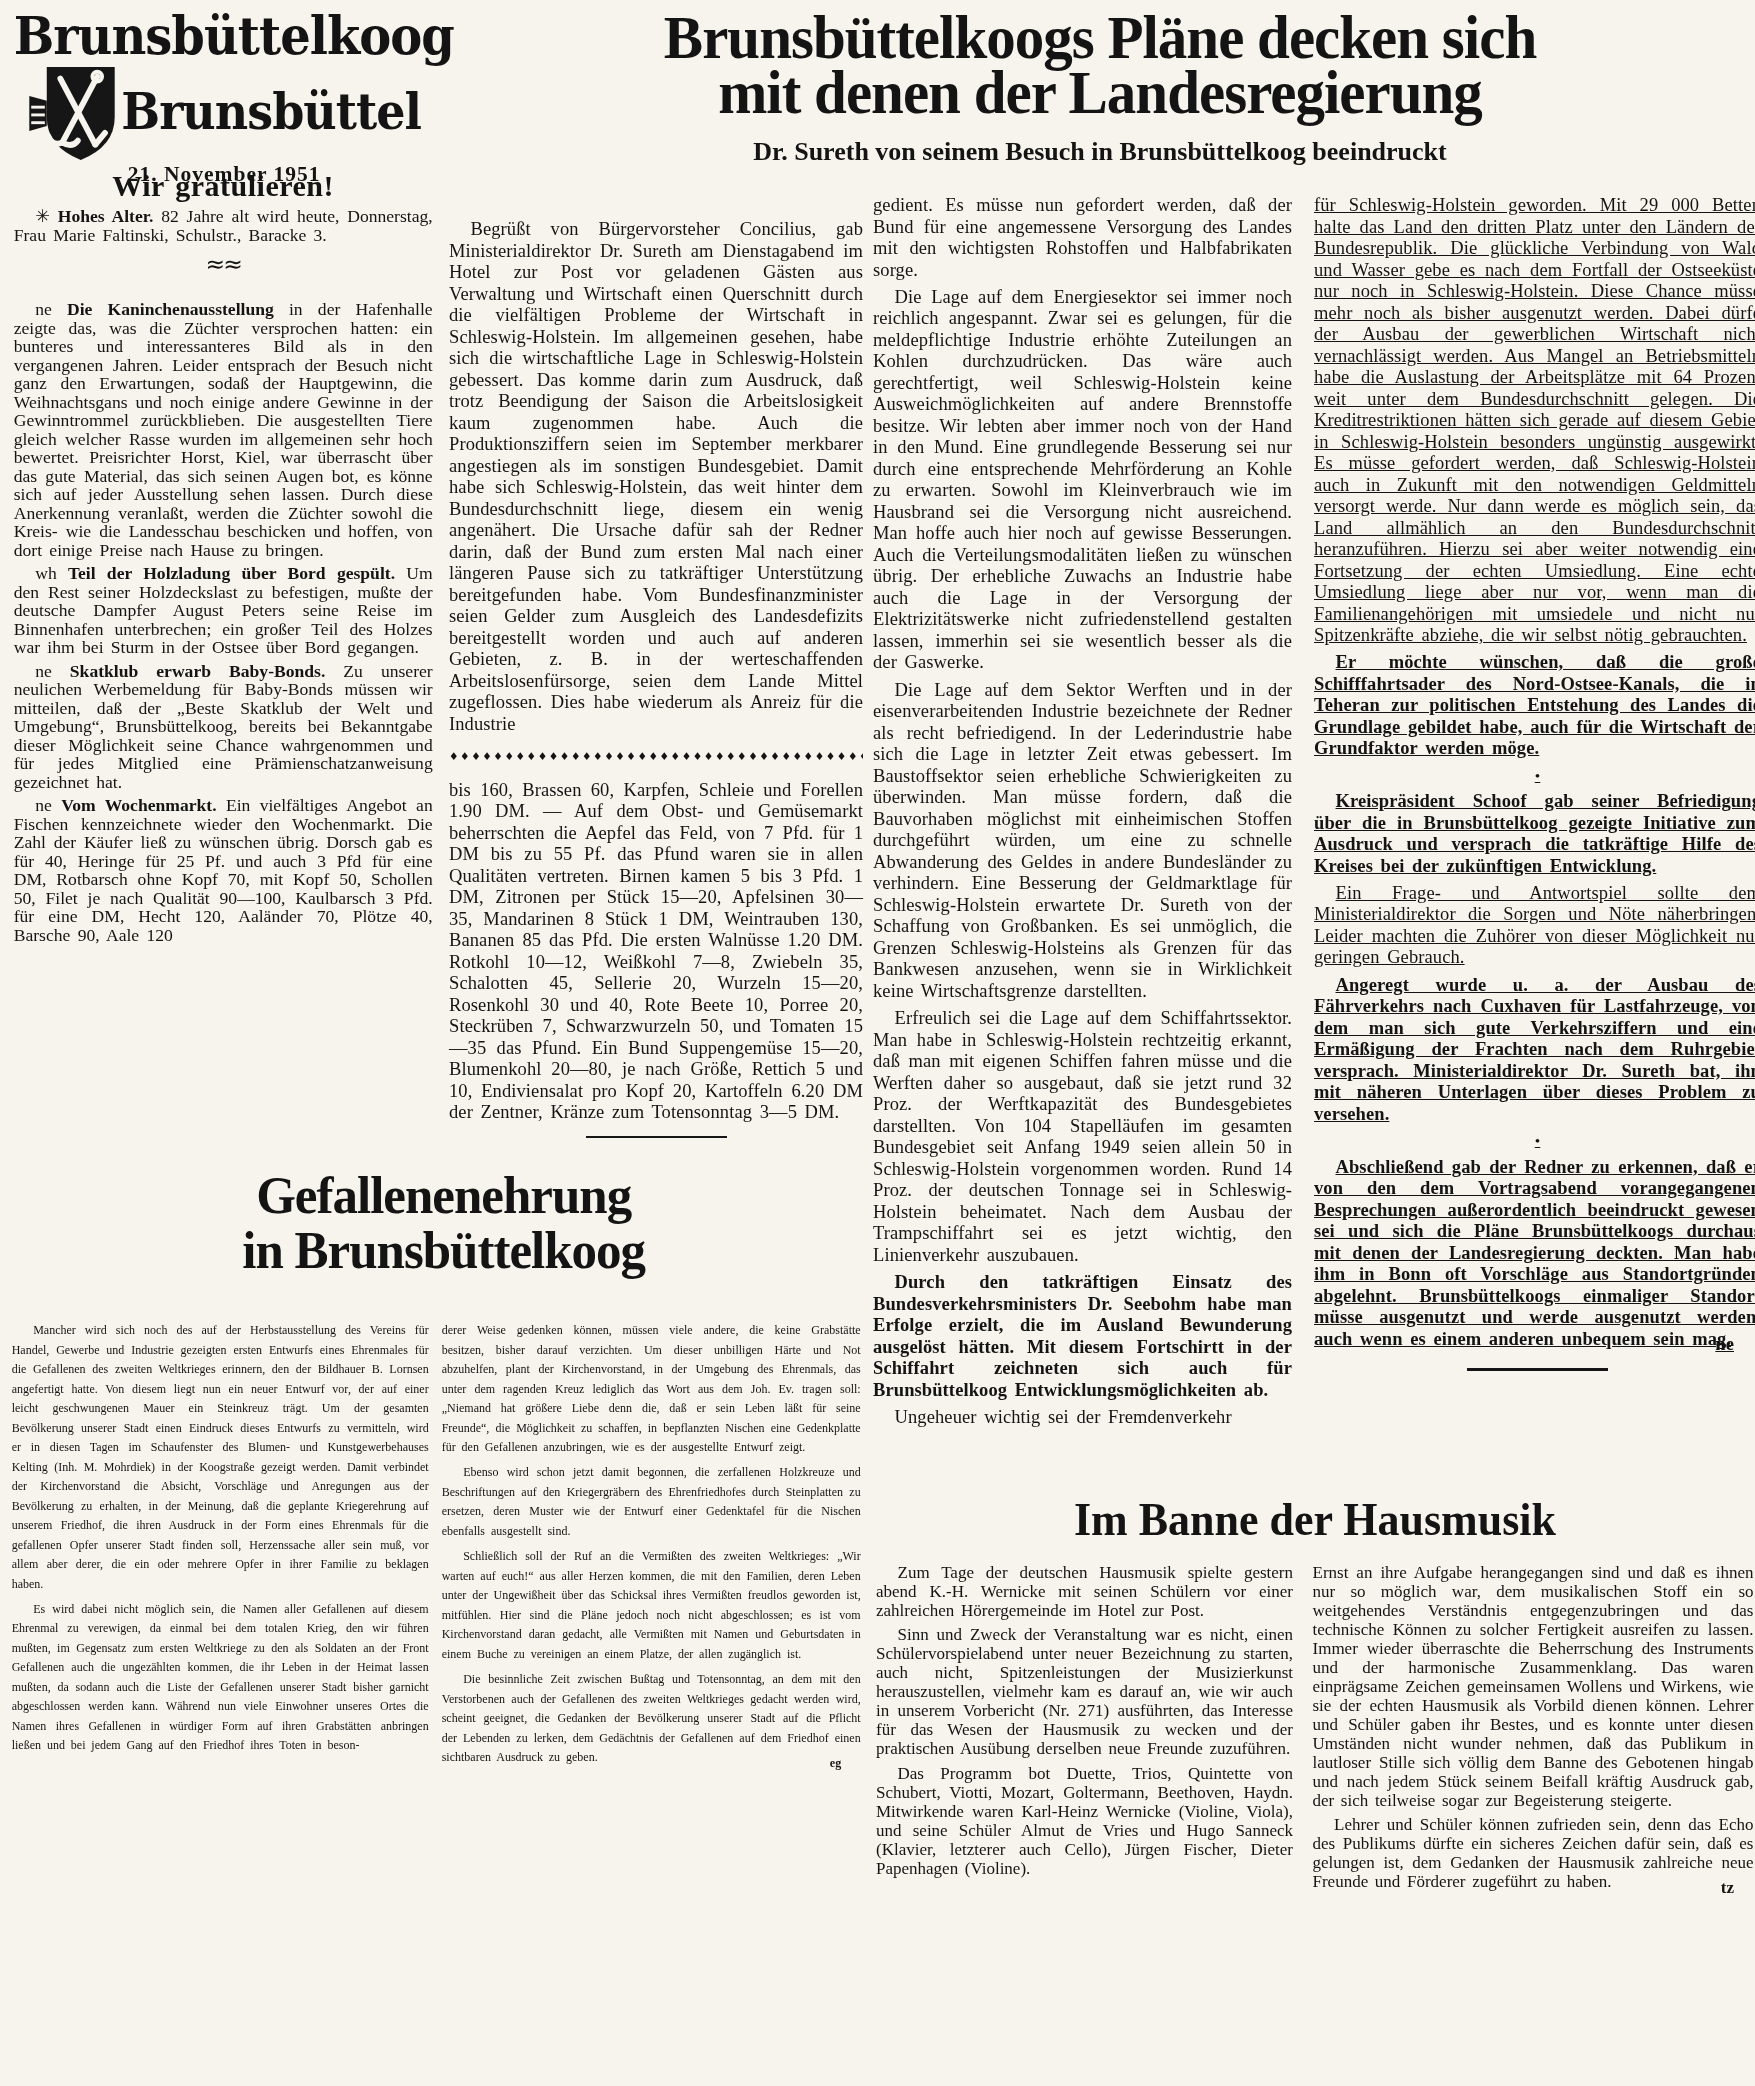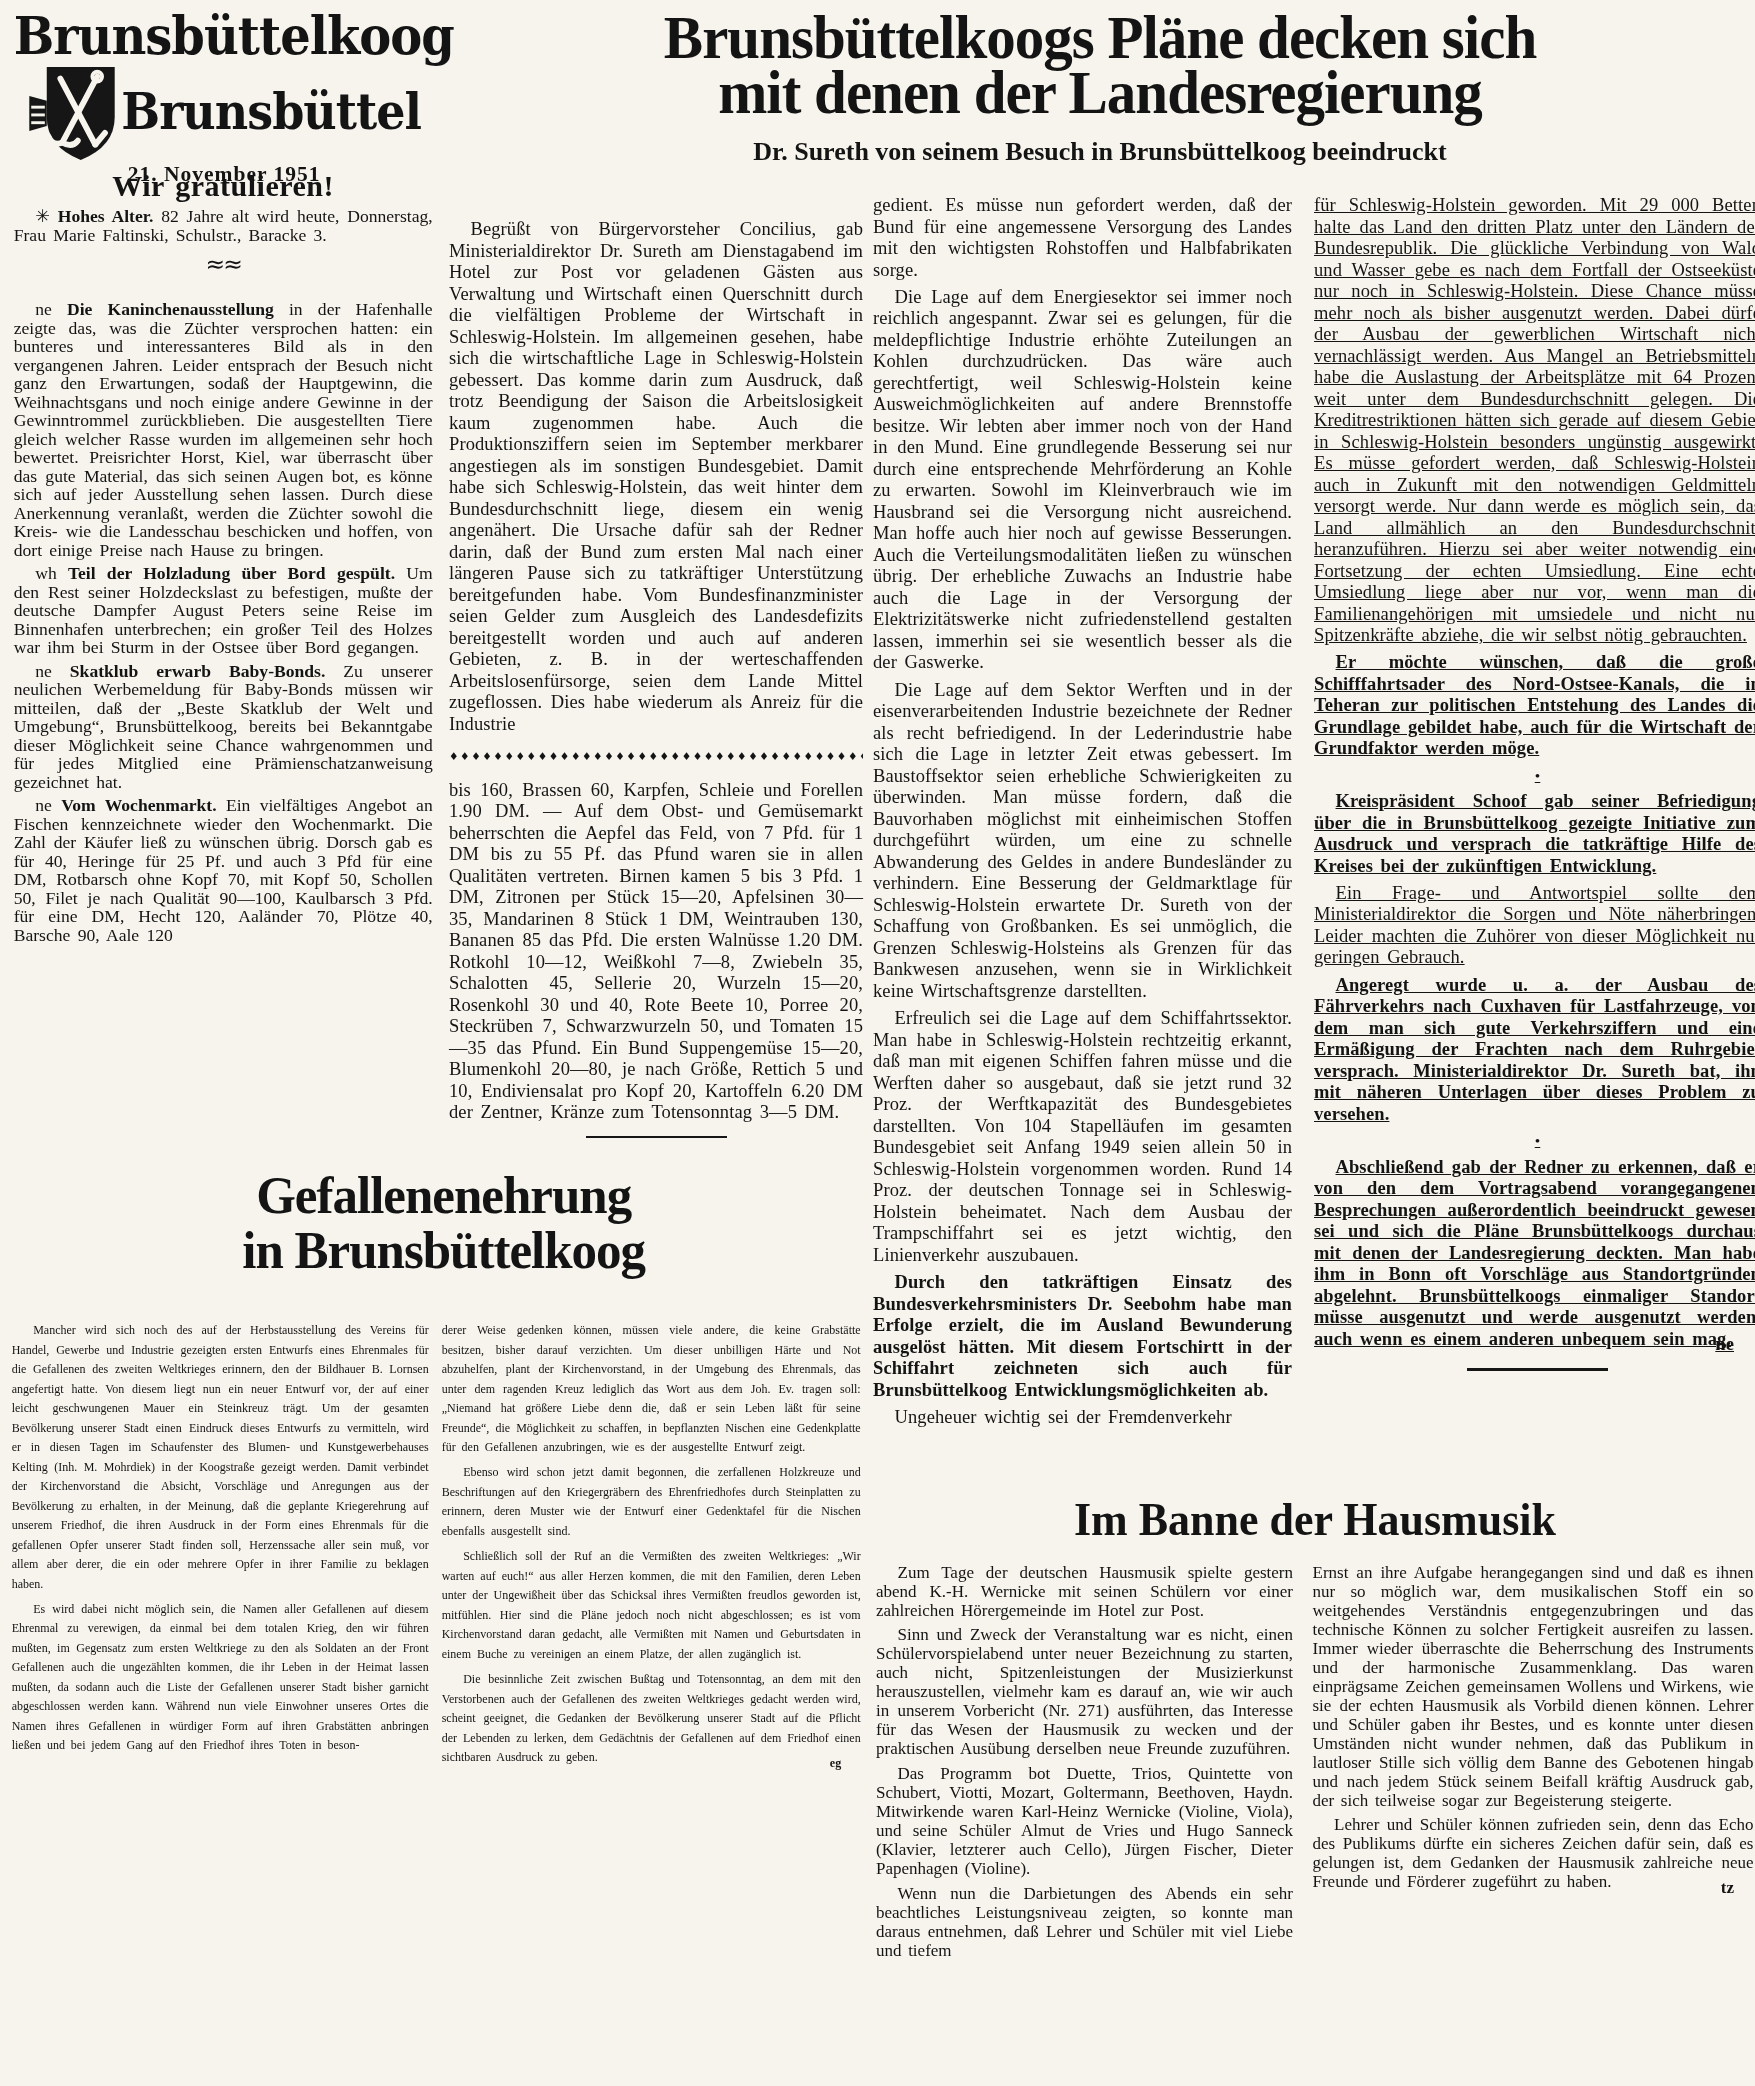--- a/index.html
+++ b/index.html
@@ -167,36 +167,35 @@
 <div class="abs" id="gefallenen">
   <div class="art-head">Gefallenenehrung</div>
   <div class="art-head">in Brunsbüttelkoog</div>
   <div class="two-col col">
     <div>
         <p>Mancher wird sich noch des auf der Herbstausstellung des Vereins für Handel, Gewerbe und Industrie gezeigten ersten Entwurfs eines Ehrenmales für die Gefallenen des zweiten Weltkrieges erinnern, den der Bildhauer B. Lornsen angefertigt hatte. Von diesem liegt nun ein neuer Entwurf vor, der auf einer leicht geschwungenen Mauer ein Steinkreuz trägt. Um der gesamten Bevölkerung unserer Stadt einen Eindruck dieses Entwurfs zu vermitteln, wird er in diesen Tagen im Schaufenster des Blumen- und Kunstgewerbehauses Kelting (Inh. M. Mohrdiek) in der Koogstraße gezeigt werden. Damit verbindet der Kirchenvorstand die Absicht, Vorschläge und Anregungen aus der Bevölkerung zu erhalten, in der Meinung, daß die geplante Kriegerehrung auf unserem Friedhof, die ihren Ausdruck in der Form eines Ehrenmals für die gefallenen Opfer unserer Stadt finden soll, Herzenssache aller sein muß, vor allem aber derer, die ein oder mehrere Opfer in ihrer Familie zu beklagen haben.</p>
         <p>Es wird dabei nicht möglich sein, die Namen aller Gefallenen auf diesem Ehrenmal zu verewigen, da einmal bei dem totalen Krieg, den wir führen mußten, im Gegensatz zum ersten Weltkriege zu den als Soldaten an der Front Gefallenen auch die ungezählten kommen, die ihr Leben in der Heimat lassen mußten, da sodann auch die Liste der Gefallenen unserer Stadt bisher garnicht abgeschlossen werden kann. Während nun viele Einwohner unseres Ortes die Namen ihres Gefallenen in würdiger Form auf ihren Grabstätten anbringen ließen und bei jedem Gang auf den Friedhof ihres Toten in beson-</p>
       </div>
     <div>
         <p class="ni">derer Weise gedenken können, müssen viele andere, die keine Grabstätte besitzen, bisher darauf verzichten. Um dieser unbilligen Härte und Not abzuhelfen, plant der Kirchenvorstand, in der Umgebung des Ehrenmals, das unter dem ragenden Kreuz lediglich das Wort aus dem Joh. Ev. tragen soll: „Niemand hat größere Liebe denn die, daß er sein Leben läßt für seine Freunde“, die Möglichkeit zu schaffen, in bepflanzten Nischen eine Gedenkplatte für den Gefallenen anzubringen, wie es der ausgestellte Entwurf zeigt.</p>
-        <p>Ebenso wird schon jetzt damit begonnen, die zerfallenen Holzkreuze und Beschriftungen auf den Kriegergräbern des Ehrenfriedhofes durch Steinplatten zu erinnern, deren Muster wie der Entwurf einer Gedenktafel für die Nischen ebenfalls ausgestellt sind.</p>
+        <p>Ebenso wird schon jetzt damit begonnen, die zerfallenen Holzkreuze und Beschriftungen auf den Kriegergräbern des Ehrenfriedhofes durch Steinplatten zu ersetzen, deren Muster wie der Entwurf einer Gedenktafel für die Nischen ebenfalls ausgestellt sind.</p>
         <p>Schließlich soll der Ruf an die Vermißten des zweiten Weltkrieges: „Wir warten auf euch!“ aus aller Herzen kommen, die mit den Familien, deren Leben unter der Ungewißheit über das Schicksal ihres Vermißten freudlos geworden ist, mitfühlen. Hier sind die Pläne jedoch noch nicht abgeschlossen; es ist vom Kirchenvorstand daran gedacht, alle Vermißten mit Namen und Geburtsdaten in einem Buche zu vereinigen an einem Platze, der allen zugänglich ist.</p>
         <p>Die besinnliche Zeit zwischen Bußtag und Totensonntag, an dem mit den Verstorbenen auch der Gefallenen des zweiten Weltkrieges gedacht werden wird, scheint geeignet, die Gedanken der Bevölkerung unserer Stadt auf die Pflicht der Lebenden zu lerken, dem Gedächtnis der Gefallenen auf dem Friedhof einen sichtbaren Ausdruck zu geben.</p>
         <div class="sig">eg</div>
       </div>
   </div>
 </div>
 
 <div class="abs" id="hausmusik">
   <div class="art-head">Im Banne der Hausmusik</div>
   <div class="two-col col">
     <div>
         <p>Zum Tage der deutschen Hausmusik spielte gestern abend K.-H. Wernicke mit seinen Schülern vor einer zahlreichen Hörergemeinde im Hotel zur Post.</p>
         <p>Sinn und Zweck der Veranstaltung war es nicht, einen Schülervorspielabend unter neuer Bezeichnung zu starten, auch nicht, Spitzenleistungen der Musizierkunst herauszustellen, vielmehr kam es darauf an, wie wir auch in unserem Vorbericht (Nr. 271) ausführten, das Interesse für das Wesen der Hausmusik zu wecken und der praktischen Ausübung derselben neue Freunde zuzuführen.</p>
         <p>Das Programm bot Duette, Trios, Quintette von Schubert, Viotti, Mozart, Goltermann, Beethoven, Haydn. Mitwirkende waren Karl-Heinz Wernicke (Violine, Viola), und seine Schüler Almut de Vries und Hugo Sanneck (Klavier, letzterer auch Cello), Jürgen Fischer, Dieter Papenhagen (Violine).</p>
-        <p>Wenn nun die Darbietungen des Abends ein sehr beachtliches Leistungsniveau zeigten, so konnte man daraus entnehmen, daß Lehrer und Schüler mit viel Liebe und tiefem</p>
       </div>
     <div>
         <p class="ni">Ernst an ihre Aufgabe herangegangen sind und daß es ihnen nur so möglich war, dem musikalischen Stoff ein so weitgehendes Verständnis entgegenzubringen und das technische Können zu solcher Fertigkeit ausreifen zu lassen. Immer wieder überraschte die Beherrschung des Instruments und der harmonische Zusammenklang. Das waren einprägsame Zeichen gemeinsamen Wollens und Wirkens, wie sie der echten Hausmusik als Vorbild dienen können. Lehrer und Schüler gaben ihr Bestes, und es konnte unter diesen Umständen nicht wunder nehmen, daß das Publikum in lautloser Stille sich völlig dem Banne des Gebotenen hingab und nach jedem Stück seinem Beifall kräftig Ausdruck gab, der sich teilweise sogar zur Begeisterung steigerte.</p>
         <p>Lehrer und Schüler können zufrieden sein, denn das Echo des Publikums dürfte ein sicheres Zeichen dafür sein, daß es gelungen ist, dem Gedanken der Hausmusik zahlreiche neue Freunde und Förderer zugeführt zu haben.</p>
         <div class="sig">tz</div>
       </div>
   </div>
 </div>
 
 

